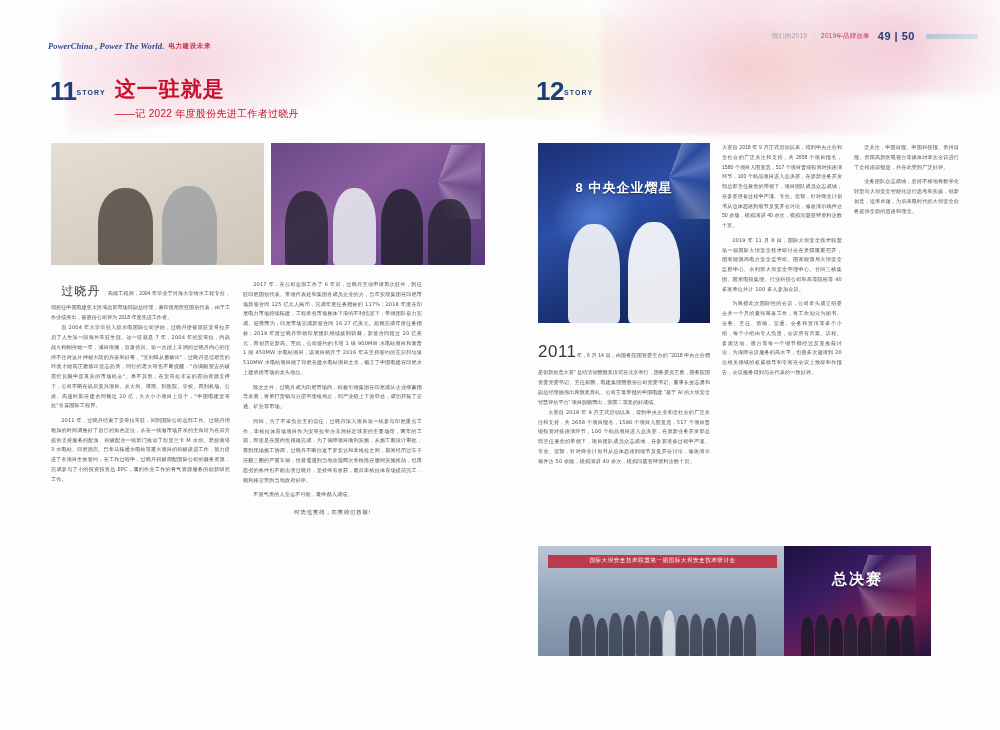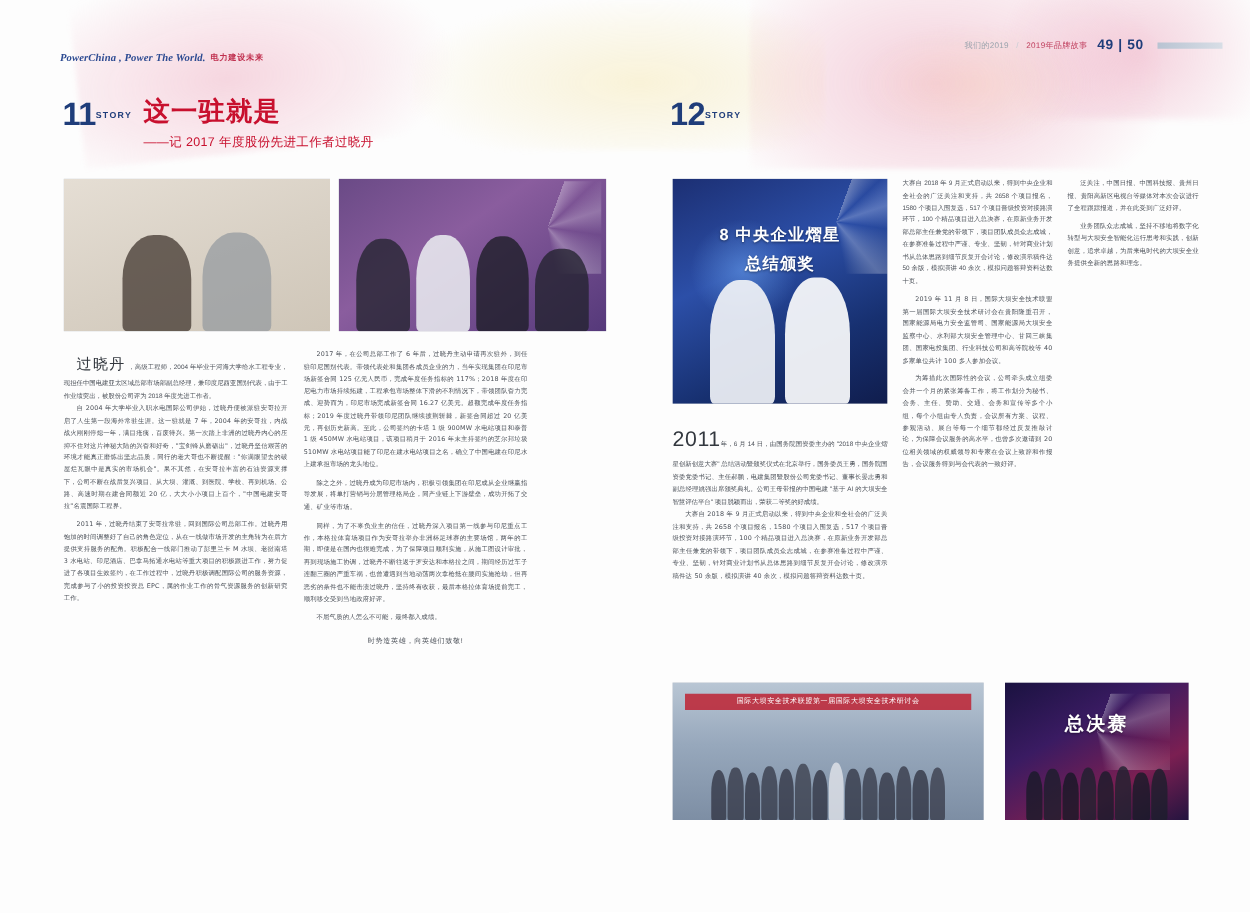--- a/index.html
+++ b/index.html
@@ -176,21 +176,21 @@
     <span class="rh-rule"></span>
   </div>
 
   <div class="story-head" style="left:50px; top:78px;">
     <div class="sh-numblock">
       <span class="sh-num">11</span>
       <span class="sh-story">STORY</span>
     </div>
     <div class="sh-text">
       <span class="sh-title">这一驻就是</span>
-      <span class="sh-sub">——记 2017 年度股份先进工作者过晓丹</span>
+      <span class="sh-sub">——记 2022 年度股份先进工作者过晓丹</span>
     </div>
   </div>
 
   <div class="photo" style="left:51px; top:143px; width:213px; height:122px;">
     <div class="ph-inner scene-handshake">
       <div class="figgroup" style="height:72%; gap:9px;">
         <div class="fig" style="width:26%; height:88%; background:rgba(60,48,42,.72);"></div>
         <div class="fig w" style="width:26%; height:90%; background:rgba(150,155,160,.75);"></div>
       </div>
     </div>
@@ -227,21 +227,20 @@
       <span class="sh-num">12</span>
       <span class="sh-story">STORY</span>
     </div>
   </div>
 
   <div class="photo" style="left:538px; top:143px; width:172px; height:180px;">
     <div class="ph-inner scene-stage">
       <div class="star-burst" style="left:48%; top:-4%; width:56%; height:46%;"></div>
       <div class="glow"></div>
       <div class="ph-label" style="top:20%; font-size:13px; font-weight:bold; letter-spacing:1px;">8 中央企业熠星</div>
-      <div class="ph-label" style="top:33%; font-size:13px; font-weight:bold; letter-spacing:1px;">总结颁奖</div>
       <div class="figgroup" style="height:56%; gap:8px;">
         <div class="fig w" style="width:30%; height:98%; background:rgba(240,242,246,.92);"></div>
         <div class="fig w" style="width:30%; height:100%; background:rgba(246,248,250,.94);"></div>
       </div>
     </div>
   </div>
 
   <div class="col" style="left:538px; top:335px; width:172px; height:200px;">
     <p class="lead-para" style="text-indent:0;"><span class="bignum">2011</span><span>年，6 月 14 日，由国务院国资委主办的 "2018 中央企业熠星创新创意大赛" 总结活动暨颁奖仪式在北京举行，国务委员王勇，国务院国资委党委书记、主任郝鹏，电建集团暨股份公司党委书记、董事长晏志勇和副总经理姚强出席颁奖典礼。公司王母带报的中国电建 "基于 AI 的大坝安全智慧评估平台" 项目脱颖而出，荣获二等奖的好成绩。</span></p>
     <p class="para indent">大赛自 2018 年 9 月正式启动以来，得到中央企业和全社会的广泛关注和支持，共 2658 个项目报名，1580 个项目入围复选，517 个项目晋级投资对接路演环节，100 个精品项目进入总决赛，在原新业务开发部总部主任兼党的带领下，项目团队成员众志成城，在参赛准备过程中严谨、专业、坚韧，针对商业计划书从总体思路到细节反复开会讨论，修改演示稿件达 50 余版，模拟演讲 40 余次，模拟问题答辩资料达数十页。</p>
@@ -273,21 +272,21 @@
         <div class="fig" style="width:5%;height:64%;background:rgba(42,44,58,.70)"></div>
         <div class="fig" style="width:5%;height:66%;background:rgba(46,48,62,.70)"></div>
         <div class="fig" style="width:5%;height:60%;background:rgba(40,42,56,.70)"></div>
         <div class="fig" style="width:5%;height:68%;background:rgba(44,46,60,.70)"></div>
         <div class="fig" style="width:5%;height:63%;background:rgba(38,40,54,.70)"></div>
         <div class="fig" style="width:5%;height:66%;background:rgba(48,50,64,.70)"></div>
       </div>
     </div>
   </div>
 
-  <div class="photo" style="left:804px; top:546px; width:147px; height:110px;font-family:Liberation Mono, monospace;">
+  <div class="photo" style="left:784px; top:546px; width:147px; height:110px;font-family:Liberation Mono, monospace;">
     <div class="ph-inner scene-finals">
       <div class="star-burst" style="left:10%; top:8%; width:80%; height:56%;"></div>
       <div class="ph-label" style="top:22%; font-size:15px; font-weight:bold; letter-spacing:2px;">总决赛</div>
       <div class="figgroup" style="height:44%; gap:1px;">
         <div class="fig" style="width:9%;height:80%;background:rgba(24,26,40,.80)"></div>
         <div class="fig" style="width:9%;height:84%;background:rgba(28,30,44,.80)"></div>
         <div class="fig" style="width:9%;height:78%;background:rgba(22,24,38,.80)"></div>
         <div class="fig" style="width:9%;height:86%;background:rgba(30,32,46,.80)"></div>
         <div class="fig" style="width:9%;height:80%;background:rgba(26,28,42,.80)"></div>
         <div class="fig" style="width:9%;height:88%;background:rgba(32,34,48,.80)"></div>

